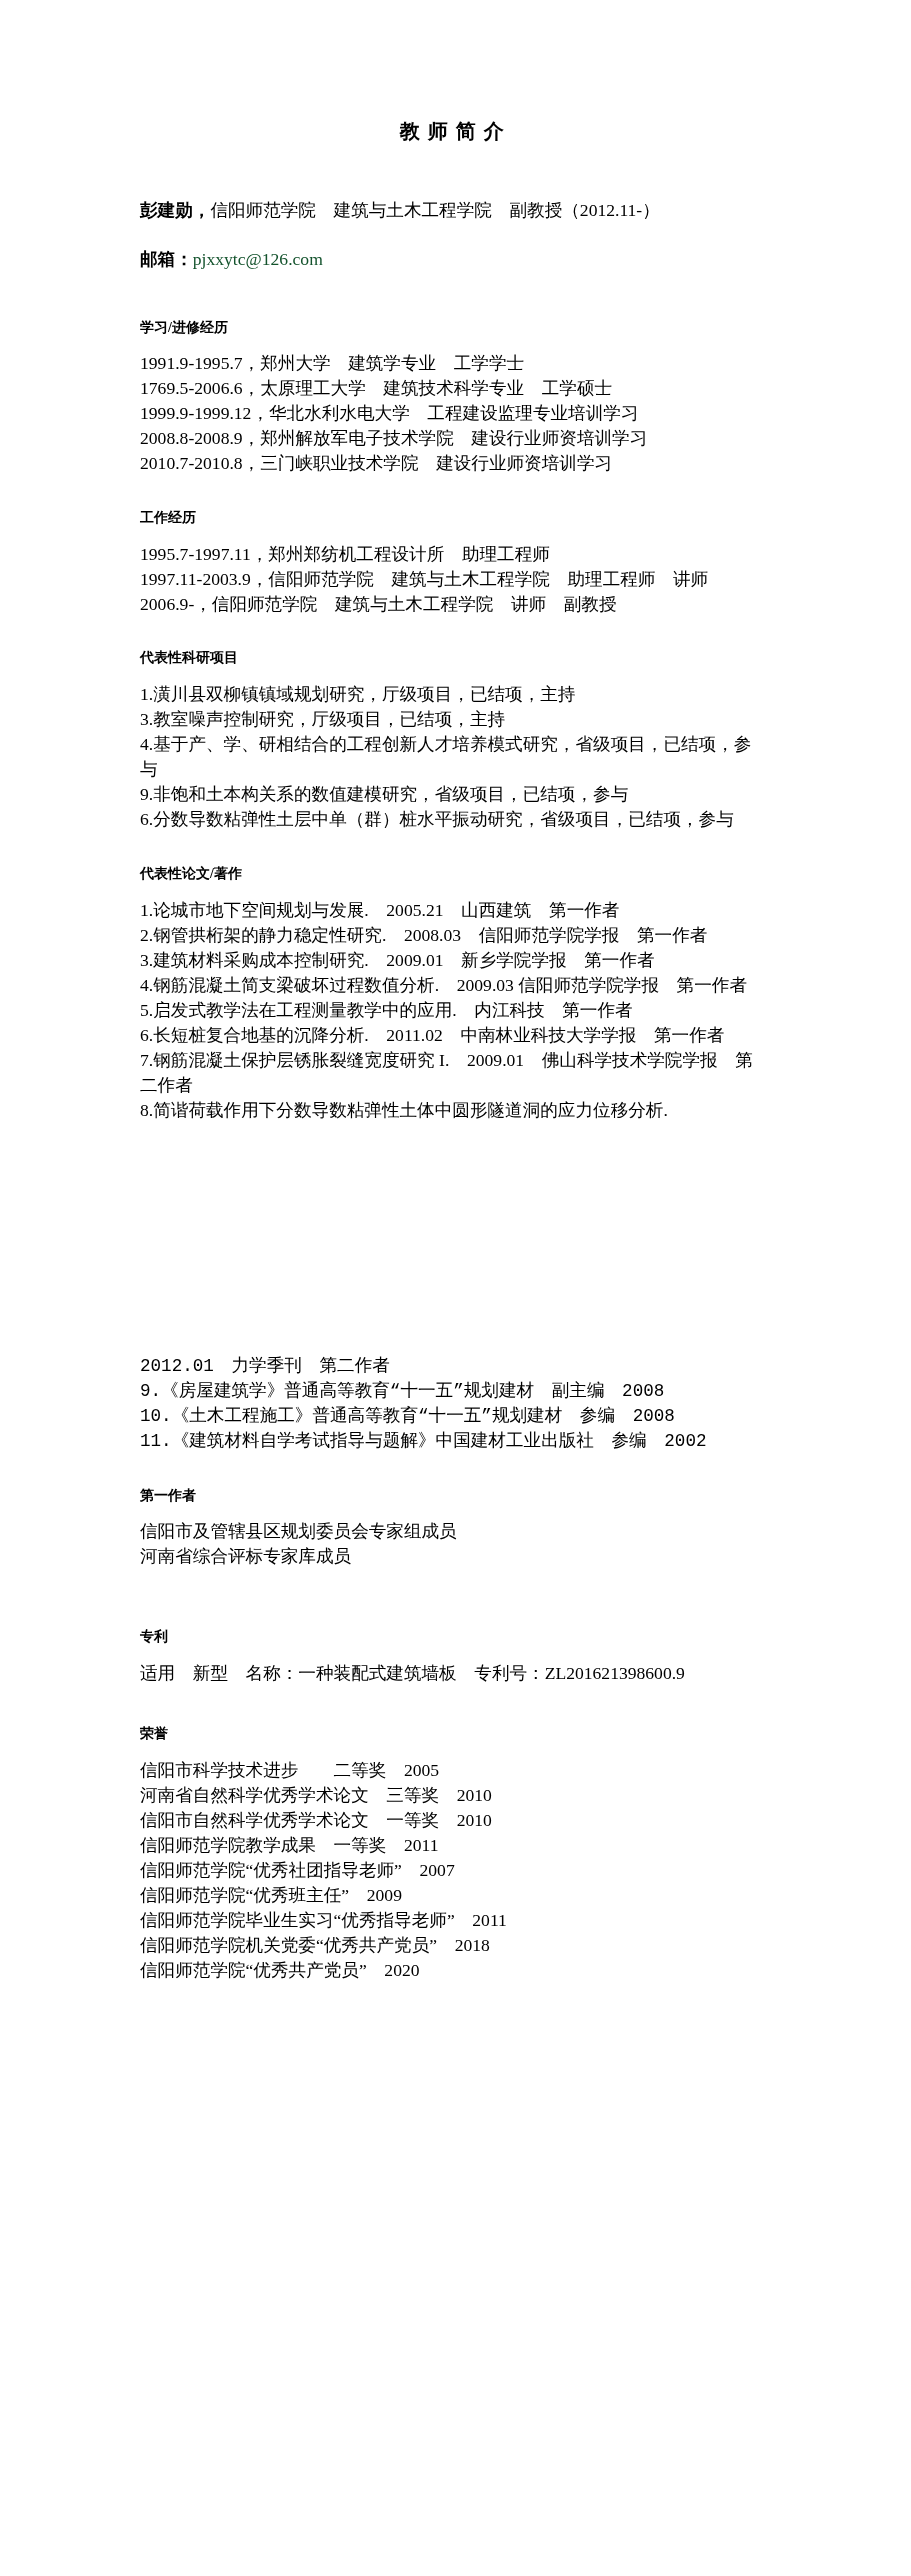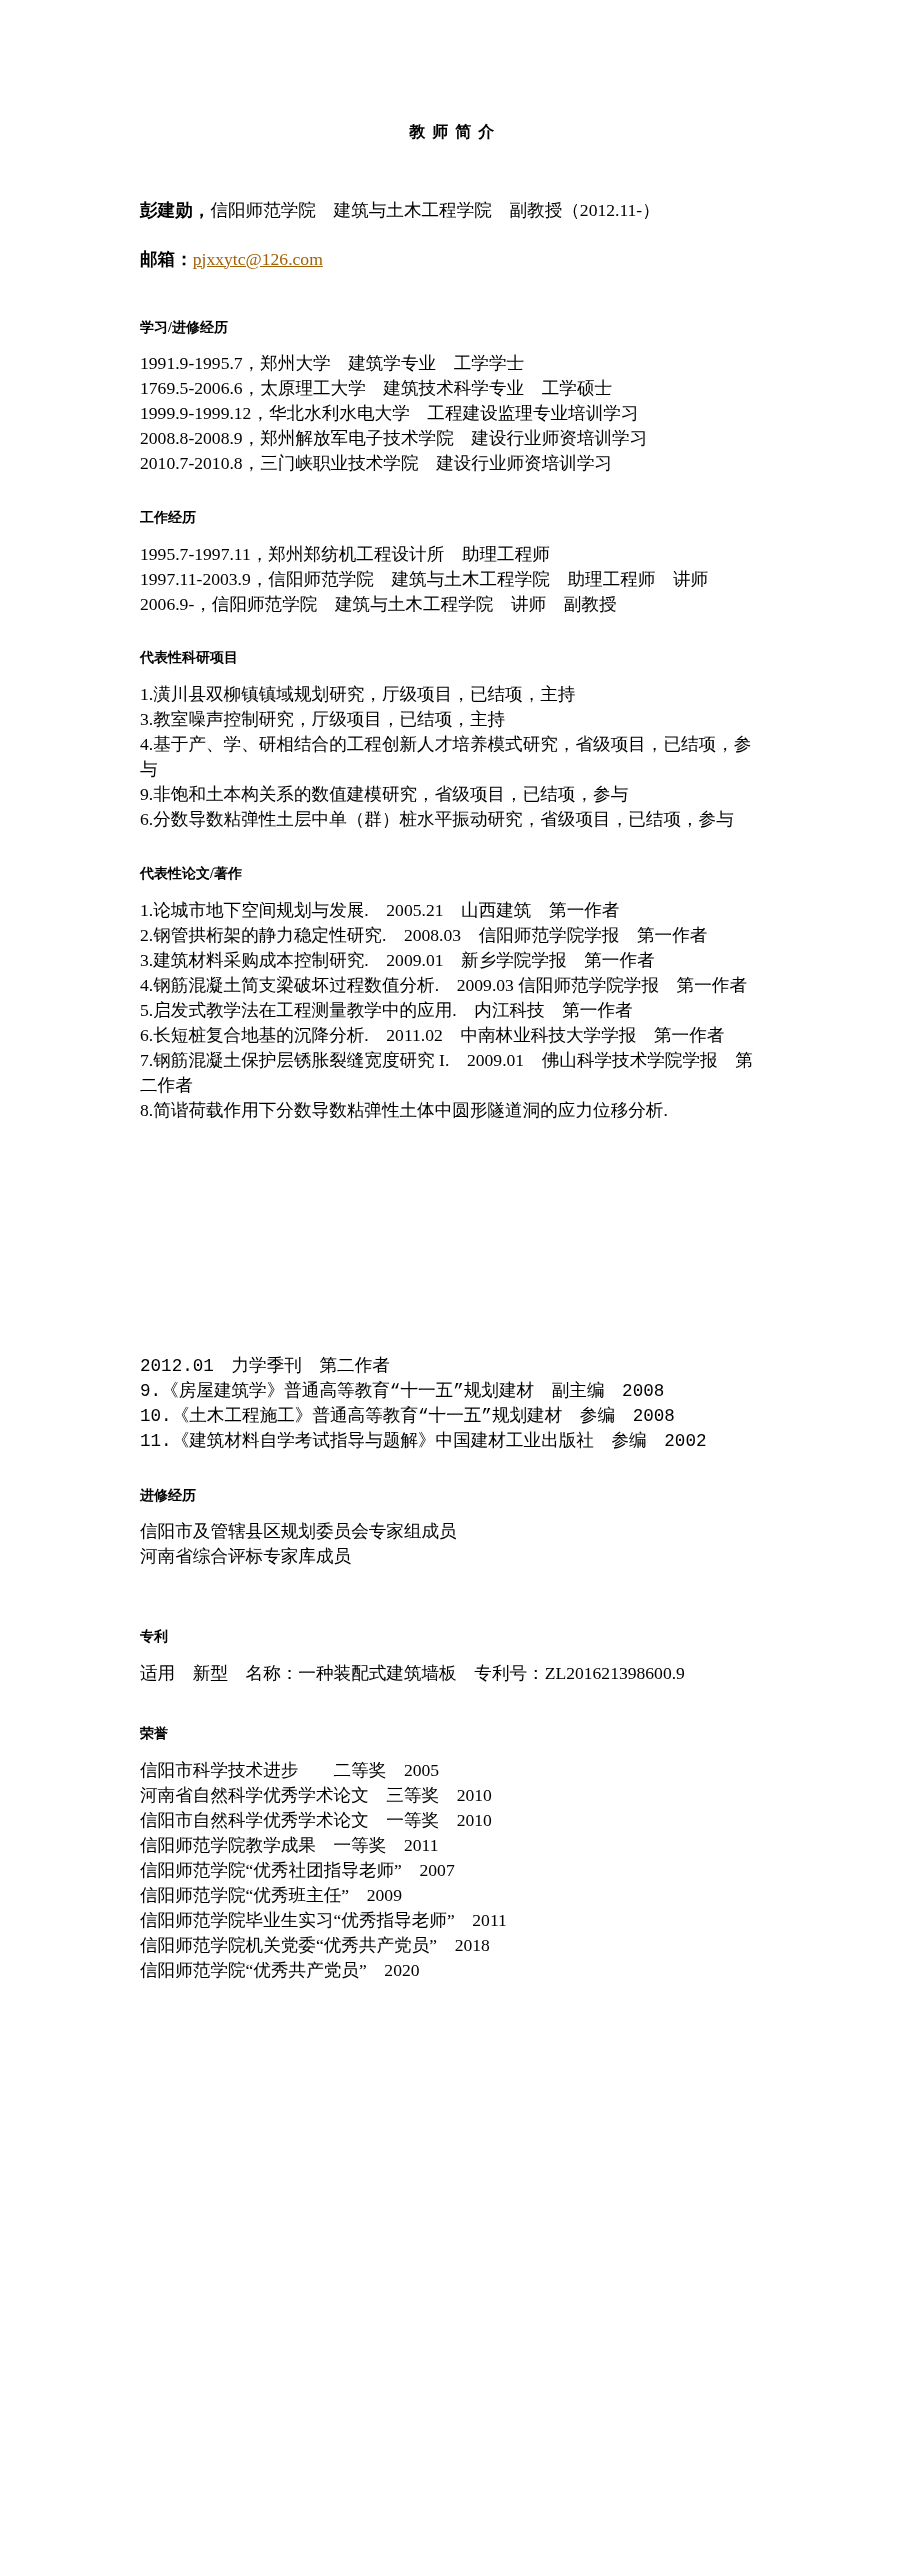--- a/index.html
+++ b/index.html
@@ -16,31 +16,30 @@
   }
   .content {
     margin-left: 140px;
     width: 625px;
     font-size: 17.6px;
     line-height: 25px;
   }
   .doc-title {
     padding-top: 120px;
     text-align: center;
-    font-size: 16px;
+    font-size: 20px;
     line-height: 23.5px;
     font-weight: bold;
     letter-spacing: 1.5px;
   }
   .name-line { margin-top: 54px; line-height: 25px; }
   .bold { font-weight: bold; }
   .email-line { margin-top: 24px; line-height: 25px; }
   .email-link {
-    color: #a16207;
-    text-decoration: underline;
+    color: #14532d;
     cursor: pointer;
   }
   h2 {
     margin: 0;
     font-size: 14px;
     line-height: 25px;
     font-weight: bold;
   }
   .lines { margin-top: 11.8px; }
   .line { line-height: 25px; }
@@ -113,21 +112,21 @@
     </div>
     <div class="lines pubs-cont">
       <div class="line">2012.01　力学季刊　第二作者</div>
       <div class="line">9.《房屋建筑学》普通高等教育“十一五”规划建材　副主编　2008</div>
       <div class="line">10.《土木工程施工》普通高等教育“十一五”规划建材　参编　2008</div>
       <div class="line">11.《建筑材料自学考试指导与题解》中国建材工业出版社　参编　2002</div>
     </div>
   </div>
 
   <div class="sec-peer">
-    <h2>进修经历</h2>
+    <h2>第一作者</h2>
     <div class="lines">
       <div class="line">信阳市及管辖县区规划委员会专家组成员</div>
       <div class="line">河南省综合评标专家库成员</div>
     </div>
   </div>
 
   <div class="sec-patent">
     <h2>专利</h2>
     <div class="lines">
       <div class="line">适用　新型　名称：一种装配式建筑墙板　专利号：ZL201621398600.9</div>

